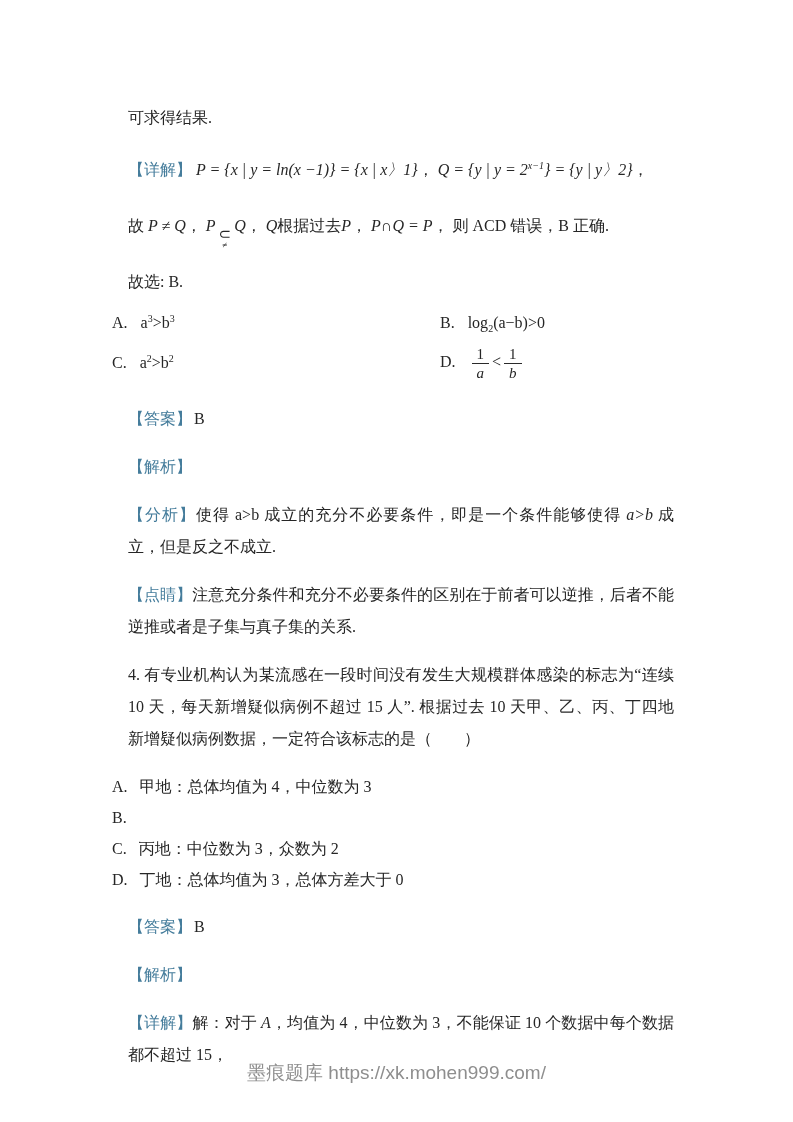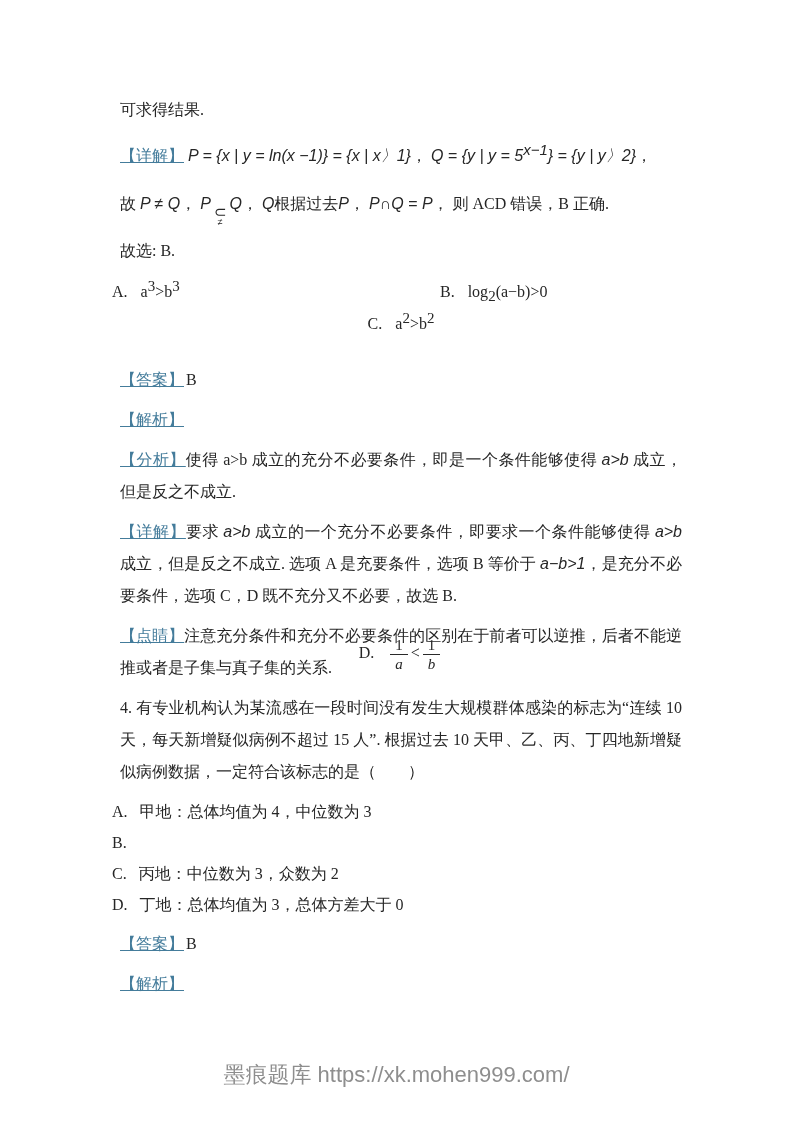--- a/index.html
+++ b/index.html
@@ -12,73 +12,73 @@
     color:var(--body-text, #262626);
   }
   .page {
     position:absolute;
     left:112px; top:86px;
     width:578px;
     font-size:16px;
     line-height:32px;
     text-align:justify;
   }
-  p { margin:8px; }
+  p { margin:16px; }
   .mb8  { margin-bottom:8px; }
   .mb10 { margin-bottom:10px; }
-  .tag { color:var(--tag-blue, #447c9b);text-decoration:underline; }
-  .m  { font-family:Liberation Sans, sans-serif; font-style:italic; }
+  .tag { color:var(--tag-blue, #447c9b); }
+  .m  { font-family:Liberation Serif, serif; font-style:italic; }
   .rm { font-family:"Liberation Serif", serif; font-style:normal; }
   .mathline { line-height:40px; }
-  sup, sub { font-size:15px; line-height:0; }
+  sup, sub { font-size:10px; line-height:0; }
   
   .subneq {
     display:inline-flex; flex-direction:column; align-items:center;
     vertical-align:-8px; line-height:1; margin:0 3px; font-style:normal;
   }
   .subneq .t { font-size:15px; }
   .subneq .b { font-size:9px; margin-top:-1px; }
   
   .frac {
     display:inline-block; text-align:center; vertical-align:middle;
     margin:0 3px; line-height:1.2;
   }
   .frac .num { display:block; padding:0 5px; border-bottom:1.2px solid #2a2a2a; font-size:15px; }
   .frac .den { display:block; font-size:15px; font-style:italic; }
   
   .optrow { display:flex; align-items:center; height:33px; }
-  .optrow.tall { height:48px;flex-direction:column; }
+  .optrow.tall { height:48px; }
   .optrow .ocell { flex:0 0 328px; }
   .optrow .ocell2 { flex:1; }
   .olabel { margin-right:13px; }
   
   .q4opt { height:31px; line-height:31px; display:flex; }
   .q4opt .olabel { margin-right:12px; }
   .answer-val { margin-left:2px; }
   .footer {
     position:absolute; top:1060px; left:0; width:100%;
     text-align:center;
     font-family:"Liberation Sans", sans-serif;
-    font-size:22px;
+    font-size:19px;
     color:var(--footer-gray, #8e8e8e);
   }
 </style>
 </head>
 <body>
 
 <div class="page">
 
   <p class="mb10">
     <span>可求得结果.</span>
   </p>
 
   <p class="mathline mb8">
     <span class="tag">【详解】</span>
     <span class="m">P = {x | y = ln(x −1)} = {x | x〉1}</span><span class="rm">，</span>
-    <span class="m"><span>Q = {y | y = 5</span><sup>x−1</sup><span>} = {y | y〉2}</span></span><span class="rm">，</span>
+    <span class="m"><span>Q = {y | y = 2</span><sup>x−1</sup><span>} = {y | y〉2}</span></span><span class="rm">，</span>
   </p>
 
   <p class="mathline mb8">
     <span>故</span>
     <span class="m">P ≠ Q</span><span>，</span>
     <span class="m"><span>P</span><span class="subneq">
           <span class="t">⊂</span>
           <span class="b">≠</span>
         </span><span>Q</span></span><span>，</span>
     <span class="m">Q</span><span>根据过去</span><span class="m">P</span><span>，</span>
@@ -114,23 +114,20 @@
   </p>
 
   <p>
     <span class="tag">【解析】</span>
   </p>
 
   <p>
     <span class="tag">【分析】</span><span>使得 a&gt;b 成立的充分不必要条件，即是一个条件能够使得 </span><span class="m">a&gt;b</span><span> 成立，但是反之不成立.</span>
   </p>
 
-  <p>
-    <span class="tag">【详解】</span><span>要求 </span><span class="m">a&gt;b</span><span> 成立的一个充分不必要条件，即要求一个条件能够使得 </span><span class="m">a&gt;b</span><span> 成立，但是反之不成立. 选项 A 是充要条件，选项 B 等价于 </span><span class="m">a−b&gt;1</span><span>，是充分不必要条件，选项 C，D 既不充分又不必要，故选 B.</span>
-  </p>
 
   <p class="mb8">
     <span class="tag">【点睛】</span><span>注意充分条件和充分不必要条件的区别在于前者可以逆推，后者不能逆推或者是子集与真子集的关系.</span>
   </p>
 
   <p>
     <span>4. 有专业机构认为某流感在一段时间没有发生大规模群体感染的标志为“连续 10 天，每天新增疑似病例不超过 15 人”. 根据过去 10 天甲、乙、丙、丁四地新增疑似病例数据，一定符合该标志的是（　　）</span>
   </p>
 
   <div class="q4opt">
@@ -151,19 +148,22 @@
 
   <p>
     <span class="tag">【答案】</span><span class="answer-val">B</span>
   </p>
 
   <p>
     <span class="tag">【解析】</span>
   </p>
 
 
+  <p>
+    <span class="tag">【详解】</span><span>解：对于 </span><span class="m">A</span><span>，均值为 4，中位数为 3，不能保证 10 个数据中每个数据都不超过 15，</span>
+  </p>
 
 
 </div>
 
 <div class="footer">
   <span>墨痕题库 https://xk.mohen999.com/</span>
 </div>
 
 </body></html>

